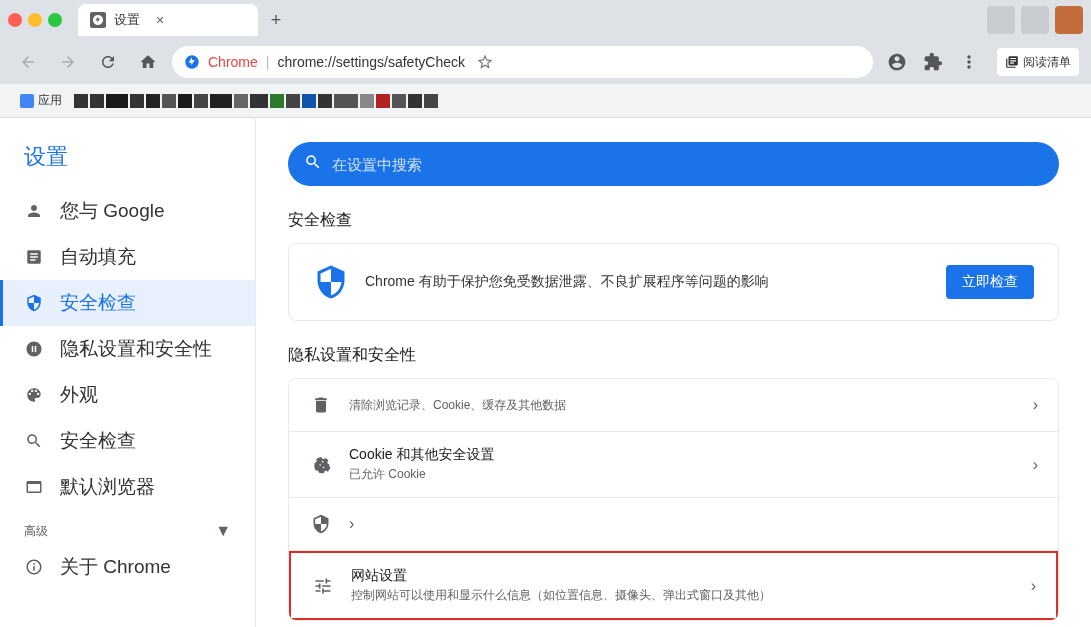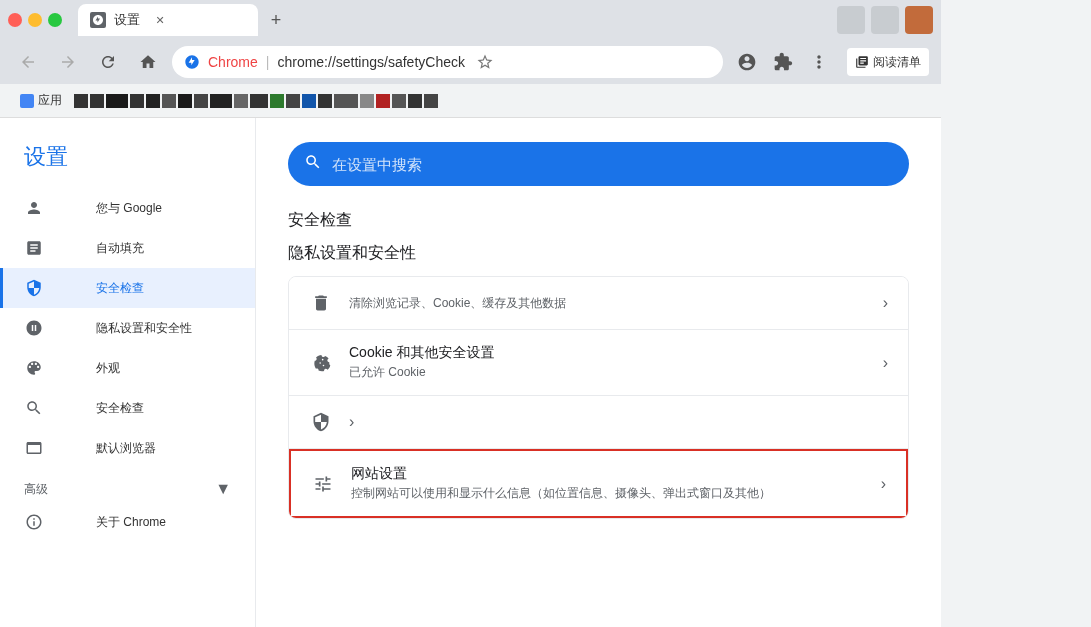--- a/index.html
+++ b/index.html
@@ -1,19 +1,19 @@
 <!DOCTYPE html>
 <html><head>
   <meta charset="utf-8">
   <style>
     * { margin: 0; padding: 0; box-sizing: border-box; }
     body { font-family: 'PingFang SC', 'Microsoft YaHei', sans-serif; width: 1091px; height: 627px; overflow: hidden; background: #f1f3f4; }
 
     
-    .browser-frame { width: 941px; height: 627px; display: flex; flex-direction: column; background: #dee1e6; }
+    .browser-frame { width: 1091px; height: 627px; display: flex; flex-direction: column; background: #dee1e6; }
 
     
     .title-bar { height: 40px; background: #dee1e6; display: flex; align-items: center; padding: 0 8px; gap: 8px; }
     .traffic-lights { display: flex; gap: 6px; align-items: center; }
     .traffic-light { width: 14px; height: 14px; border-radius: 50%; cursor: pointer; }
     .tl-red { background: #ff5f57; }
     .tl-yellow { background: #febc2e; }
     .tl-green { background: #28c840; }
     .tab-bar { display: flex; align-items: center; margin-left: 8px; flex: 1; }
     .tab { height: 32px; background: white; border-radius: 8px 8px 0 0; display: flex; align-items: center; padding: 0 12px; gap: 8px; min-width: 180px; font-size: 13px; color: #333; }
@@ -38,21 +38,21 @@
     
     .content-area { flex: 1; display: flex; background: white; overflow: hidden; }
 
     
     .sidebar { width: 256px; background: white; padding: 16px 0; border-right: 1px solid #e8eaed; overflow-y: auto; flex-shrink: 0; }
     .sidebar-title { font-size: 22px; color: #1a73e8; padding: 8px 24px 16px; font-weight: 400; }
     .sidebar-item { display: flex; align-items: center; gap: 16px; padding: 10px 24px; cursor: pointer; font-size: 14px; color: #333; }
     .sidebar-item.active { background: #e8f0fe; color: #1a73e8; border-left: 3px solid #1a73e8; padding-left: 21px; }
     .sidebar-icon { width: 20px; height: 20px; display: flex; align-items: center; justify-content: center; color: #5f6368; flex-shrink: 0; }
     .sidebar-item.active .sidebar-icon { color: #1a73e8; }
-    .sidebar-label { font-size: 12px; margin-left: 36px; }
+    .sidebar-label { font-size: 19px; }
     .sidebar-section { padding: 12px 24px 4px; font-size: 12px; color: #5f6368; display: flex; align-items: center; justify-content: space-between; }
     .sidebar-section-arrow { font-size: 16px; color: #5f6368; }
 
     
     .main-panel { flex: 1; padding: 24px 32px; overflow-y: auto; background: white; }
     .search-bar { width: 100%; height: 44px; background: #1a73e8; border-radius: 22px; display: flex; align-items: center; padding: 0 16px; gap: 10px; margin-bottom: 24px; }
     .search-icon { color: white; font-size: 16px; }
     .search-input { background: transparent; border: none; outline: none; color: #000000; font-size: 15px; flex: 1; }
     .search-input::placeholder { color: rgba(255,255,255,0.8); }
 
@@ -285,20 +285,29 @@
       <div class="search-bar">
         <div class="search-icon">
           <svg width="18" height="18" viewBox="0 0 24 24" fill="white">
               <path d="M15.5 14h-.79l-.28-.27C15.41 12.59 16 11.11 16 9.5 16 5.91 13.09 3 9.5 3S3 5.91 3 9.5 5.91 16 9.5 16c1.61 0 3.09-.59 4.23-1.57l.27.28v.79l5 4.99L20.49 19l-4.99-5zm-6 0C7.01 14 5 11.99 5 9.5S7.01 5 9.5 5 14 7.01 14 9.5 11.99 14 9.5 14z"></path>
             </svg>
         </div>
         <input class="search-input" type="text" placeholder="在设置中搜索" style="">
       </div>
 
       <div class="section-title">安全检查</div>
+      <div class="safety-card">
+        <div class="safety-icon">
+          <svg width="36" height="36" viewBox="0 0 24 24" fill="#1a73e8">
+              <path d="M12 1L3 5v6c0 5.55 3.84 10.74 9 12 5.16-1.26 9-6.45 9-12V5l-9-4zm0 10.99h7c-.53 4.12-3.28 7.79-7 8.94V12H5V6.3l7-3.11v8.8z"></path>
+            </svg>
+        </div>
+        <span class="safety-text">Chrome 有助于保护您免受数据泄露、不良扩展程序等问题的影响</span>
+        <button class="safety-btn">立即检查</button>
+      </div>
 
       <div class="privacy-section-title">隐私设置和安全性</div>
       <div class="menu-list">
 
         <div class="menu-item">
           <div class="menu-item-icon">
             <svg width="20" height="20" viewBox="0 0 24 24" fill="#5f6368">
                 <path d="M6 19c0 1.1.9 2 2 2h8c1.1 0 2-.9 2-2V7H6v12zM19 4h-3.5l-1-1h-5l-1 1H5v2h14V4z"></path>
               </svg>
           </div>

